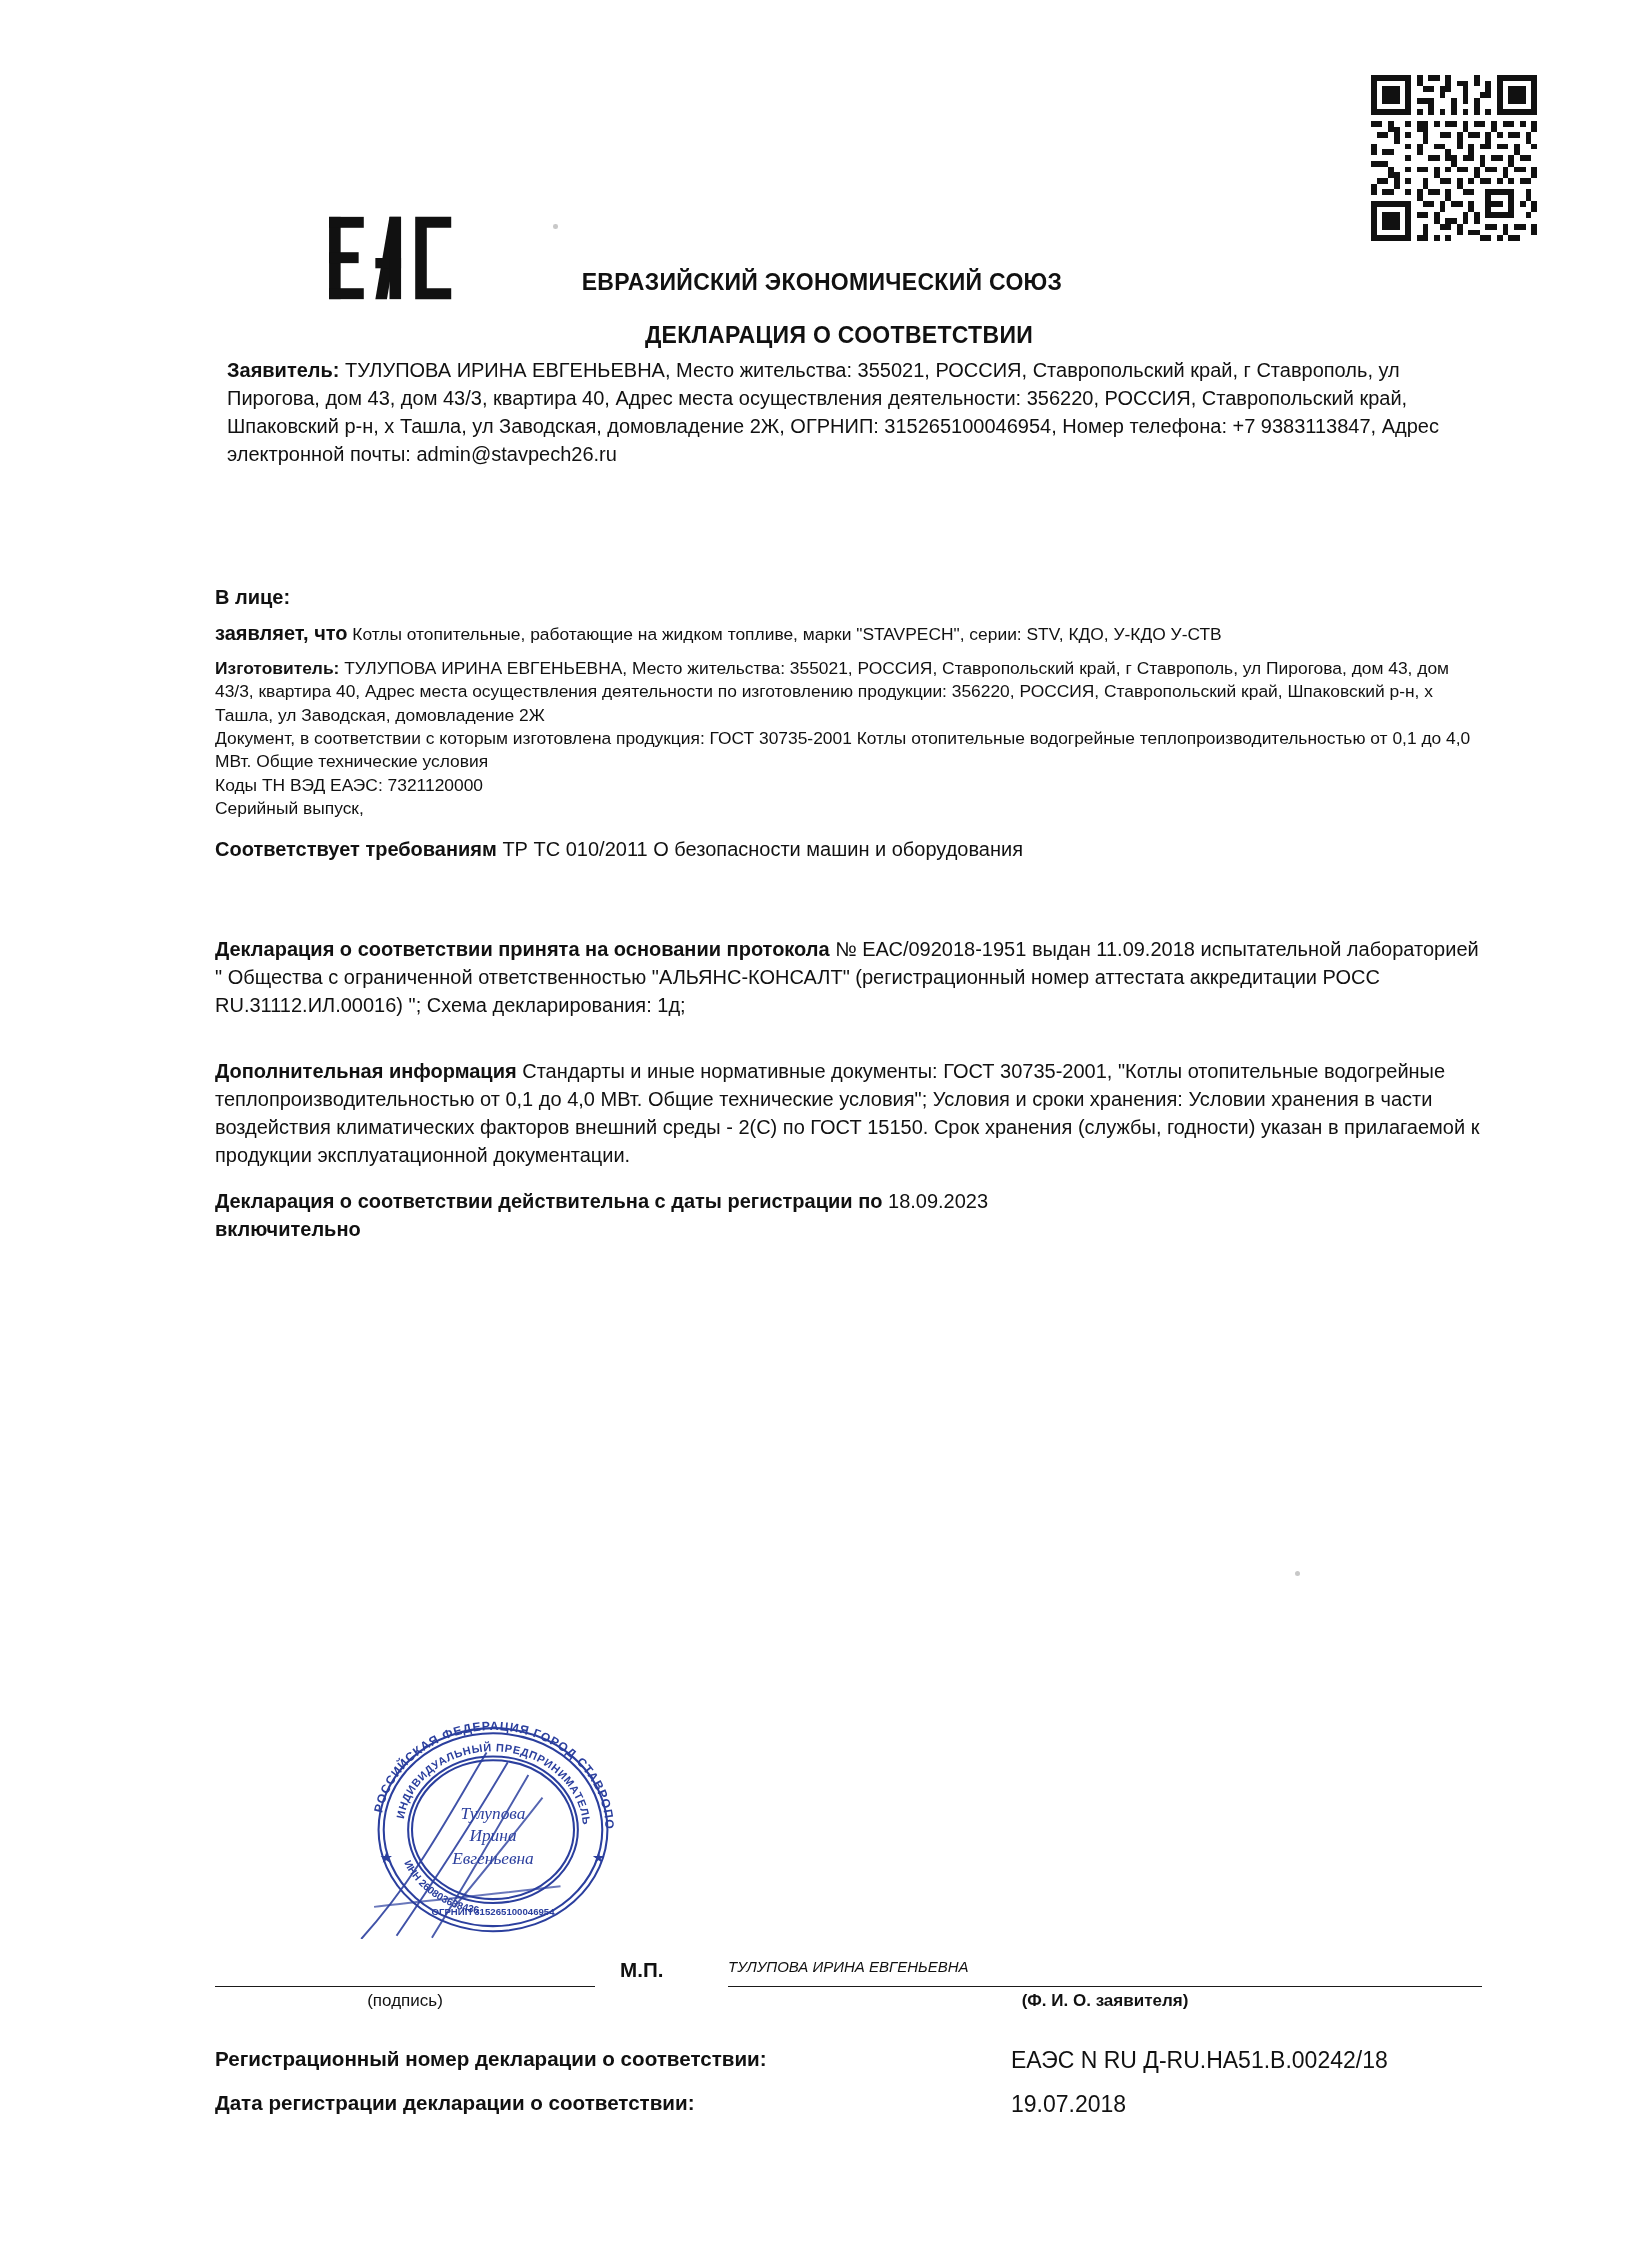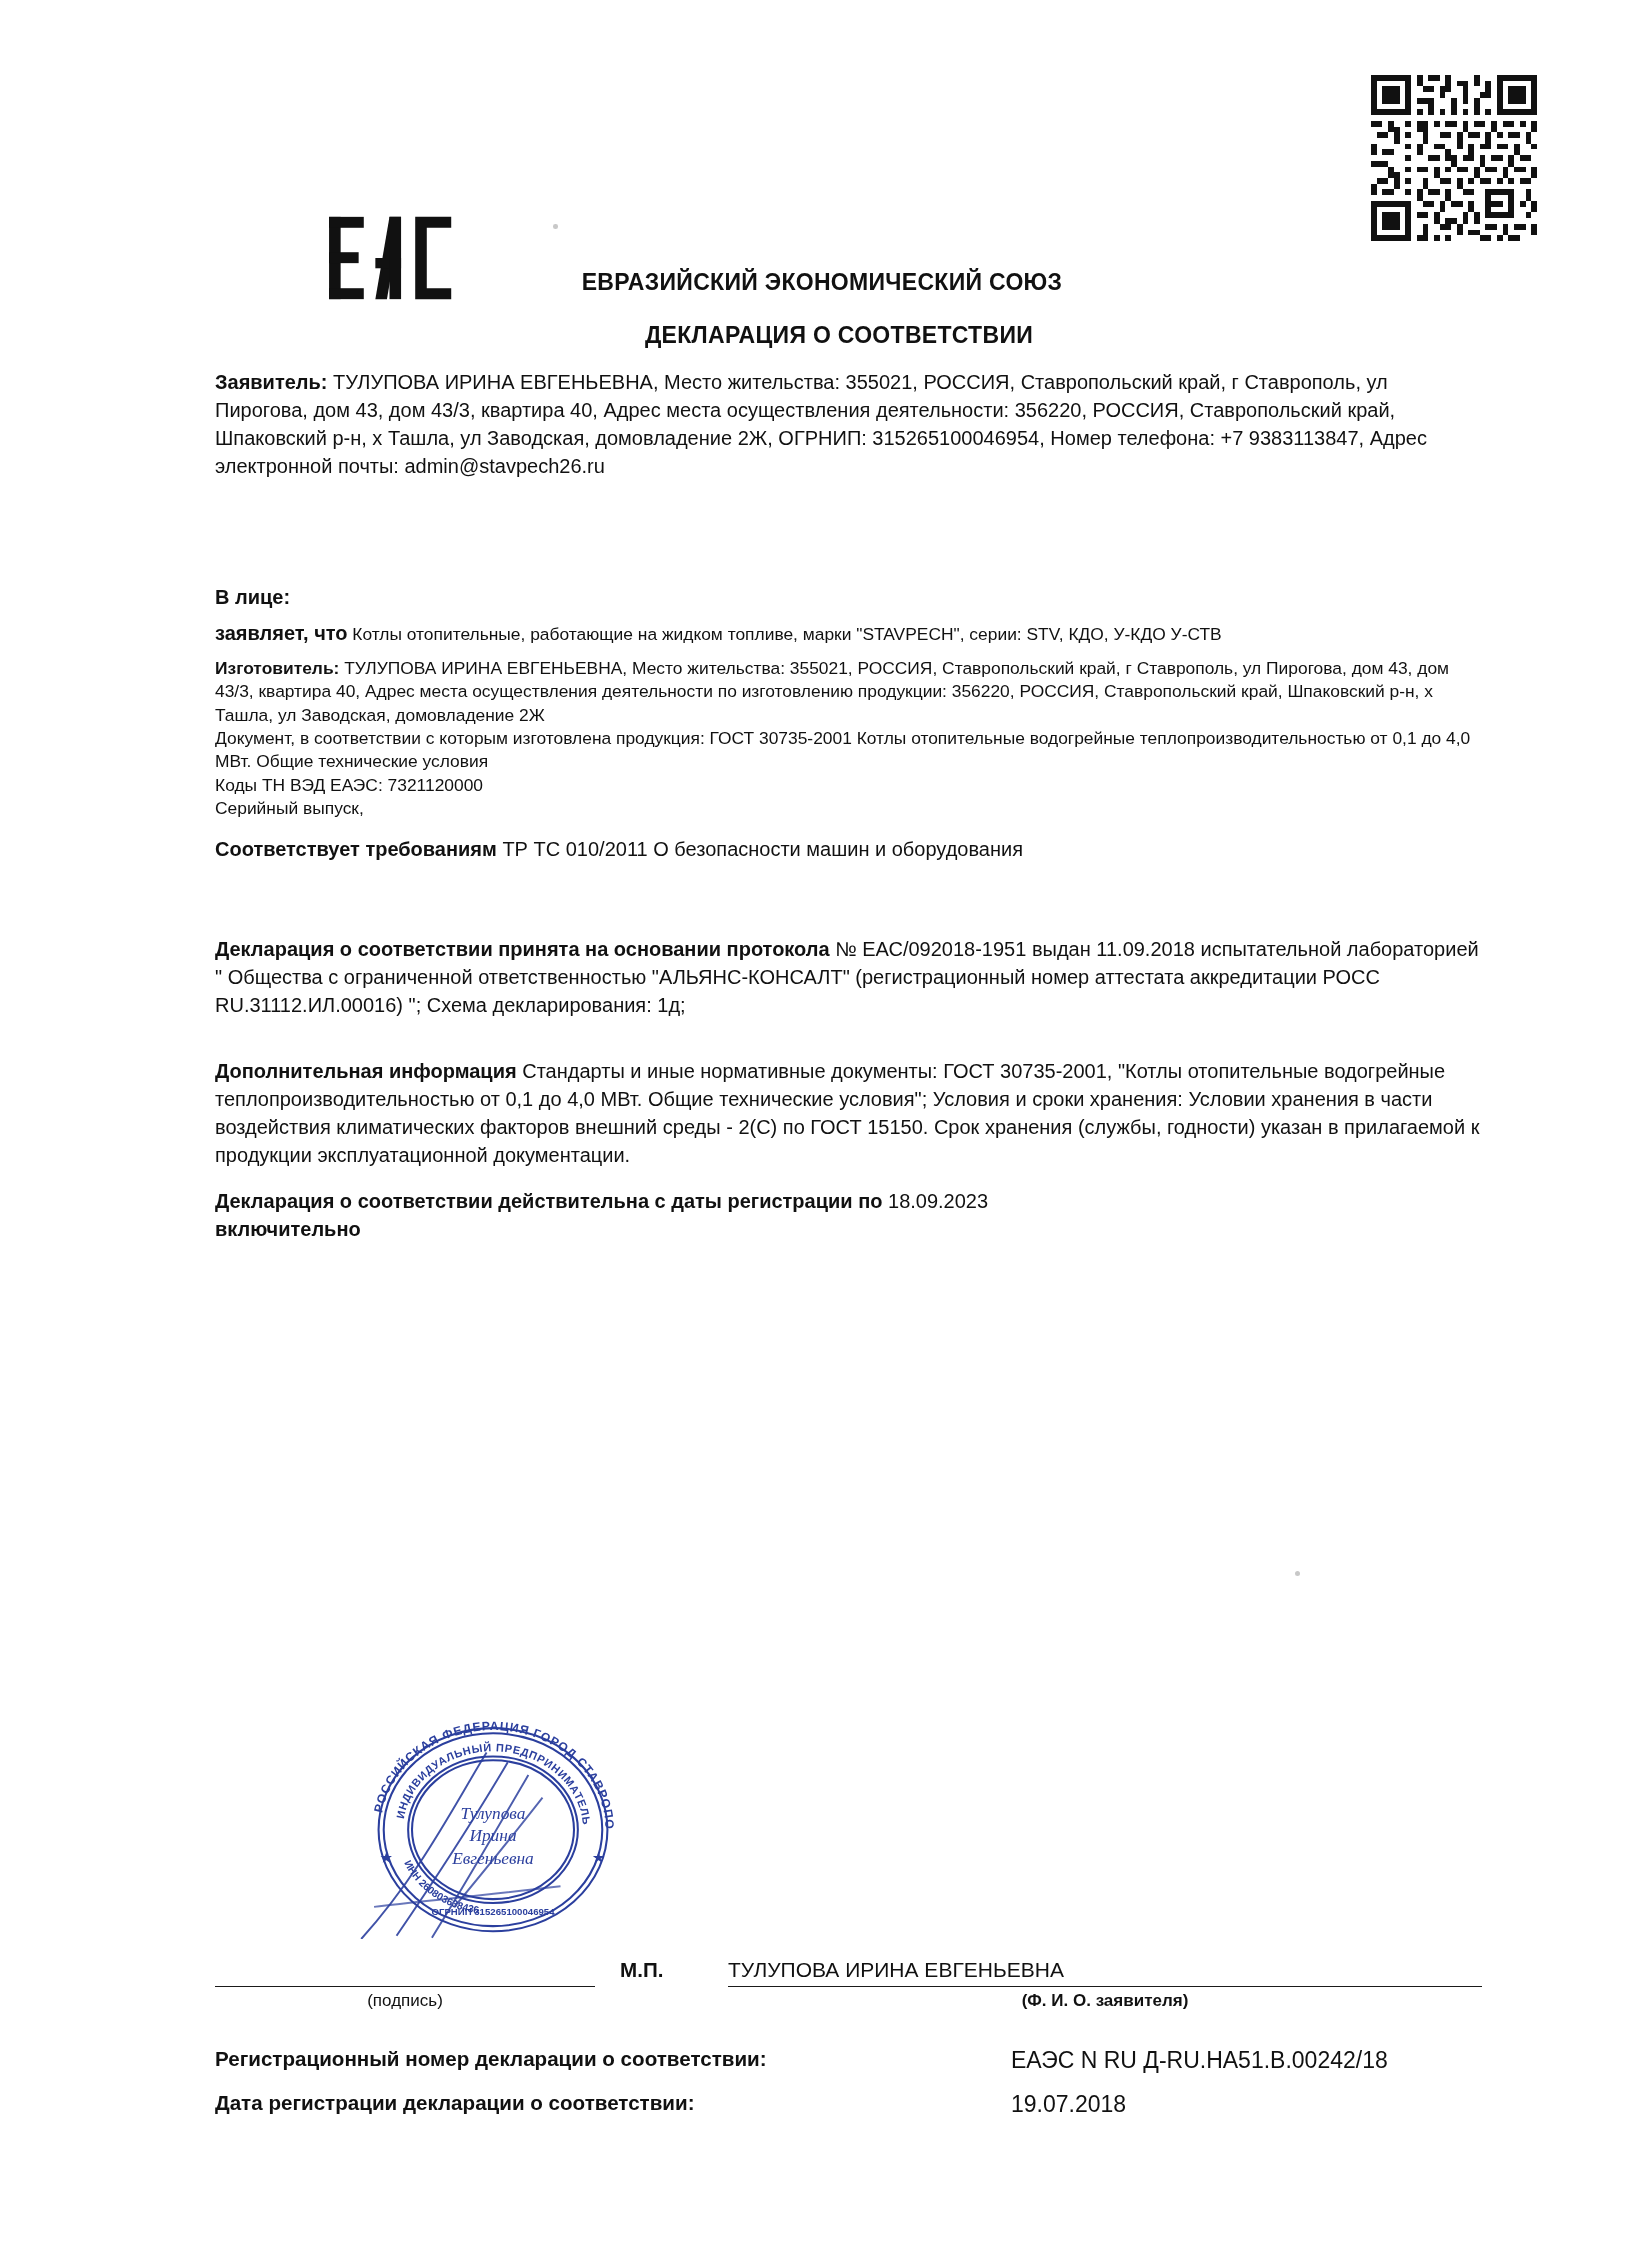--- a/index.html
+++ b/index.html
@@ -74,21 +74,21 @@
     font-size: 20px;
     line-height: 1.40;
     text-align: left;
   }
   .blk.small {
     font-size: 17.4px;
     line-height: 1.34;
   }
   .b { font-weight: bold; }
 
-  #applicant      { top: 368px; }
+  #applicant      { top: 356px; margin-left: 12px; }
   #inperson       { top: 583px; font-size: 20px; }
   #declares       { top: 620px; }
   #manufacturer   { top: 657px; }
   #compliance     { top: 835px; font-size: 20px; }
   #protocol       { top: 935px; }
   #additional     { top: 1057px; }
   #validity       { top: 1187px; font-size: 20px; line-height: 1.42; }
 
   #declares .lead, #compliance .lead { font-weight: bold; }
 
@@ -123,21 +123,22 @@
     top: 1991px;
     width: 380px;
     text-align: center;
     font-size: 17px;
   }
   .sig-name {
     position: absolute;
     left: 728px;
     top: 1958px;
     width: 754px;
-    font-size: 21px;
+    font-size: 15px;
+    font-style: italic;
   }
   .sig-line-right {
     position: absolute;
     left: 728px;
     top: 1986px;
     width: 754px;
     border-bottom: 1.3px solid #1a1a1a;
   }
   .sig-caption-right {
     position: absolute;

